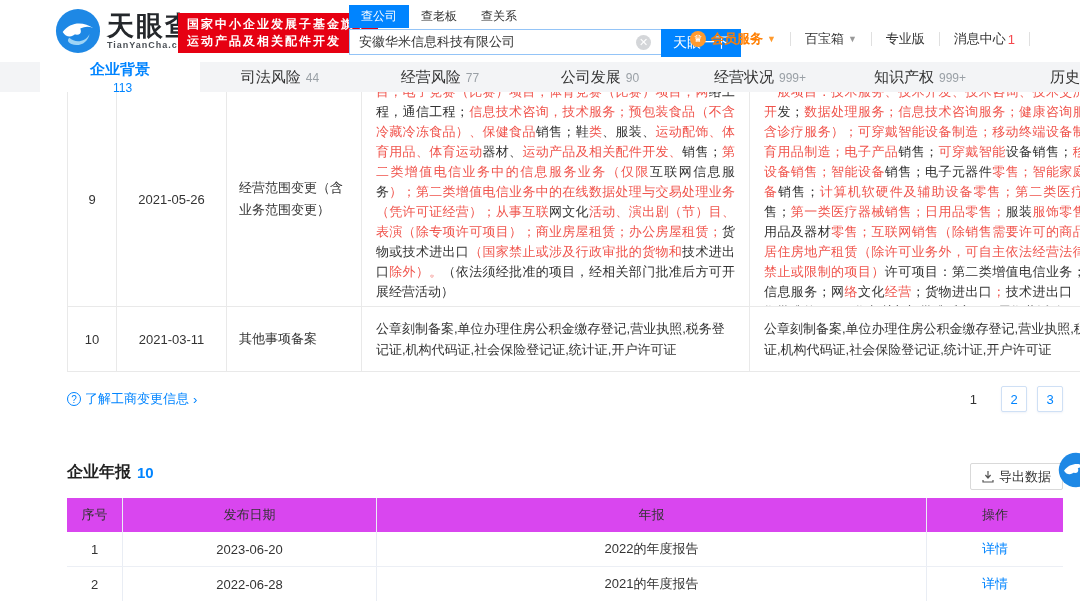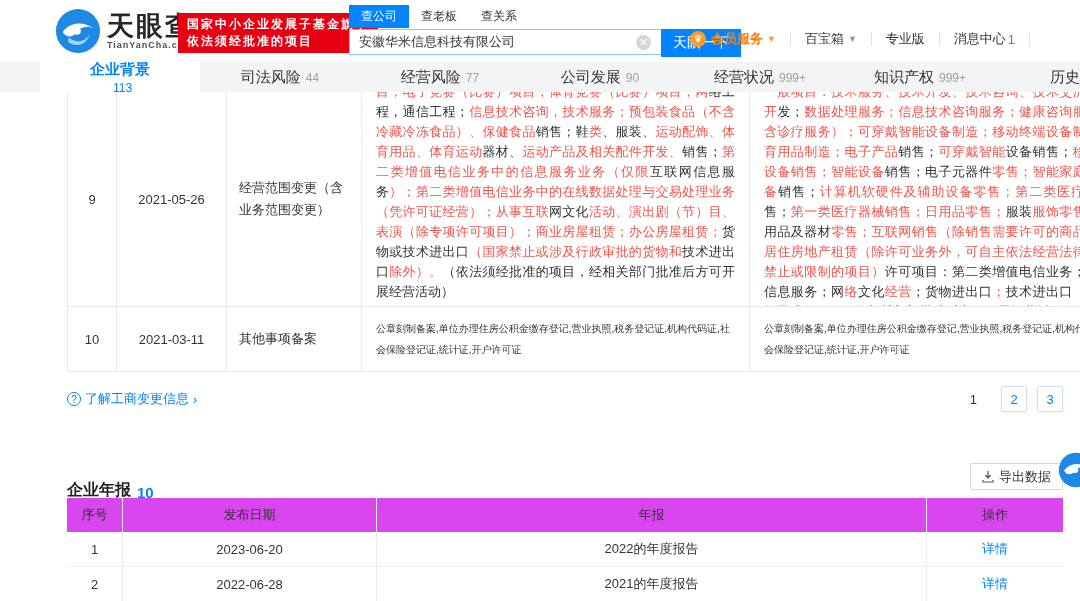--- a/index.html
+++ b/index.html
@@ -61,37 +61,37 @@
     font-size:13px; color:#333; }
   .c-type { width:135px; flex:none; display:flex; align-items:center; font-size:13px; color:#333;
     padding:0 12px; line-height:22px; }
   .c-before { width:388px; flex:none; overflow:hidden; }
   .c-after { width:390px; flex:none; overflow:hidden; border-right:none !important; }
   .row9 { height:215px; }
   .row10 { height:65px; }
   .scope { padding:0 14px; font-size:13px; line-height:20px; color:#333; margin-top:-10px;
     text-align:justify; }
   .scope .hl { color:#f0544c; }
-  .plain-cell { display:flex; align-items:center; padding:0 14px; font-size:10px; color:#333;
+  .plain-cell { display:flex; align-items:center; padding:0 14px; font-size:13px; color:#333;
     line-height:21px; }
 
   
   .learn-link { position:absolute; left:67px; top:390px; display:flex; align-items:center;
     color:#0084ff; font-size:13px; cursor:pointer; }
   .q-icon { width:14px; height:14px; border:1px solid #0084ff; border-radius:50%; font-size:10px;
     line-height:13px; text-align:center; margin-right:4px; }
   .chev { margin-left:4px; font-size:13px; }
   .pagination { position:absolute; right:17px; top:386px; display:flex; align-items:center; }
   .page-num { font-size:13px; color:#333; margin-right:14px; }
   .page-box { width:26px; height:26px; border:1px solid #cfe0f5; border-radius:2px; background:#fff;
     color:#0084ff; font-size:13px; display:flex; align-items:center; justify-content:center;
     margin-left:10px; cursor:pointer; box-shadow:0 1px 2px rgba(120,150,200,.12); }
 
   
-  .annual-head { position:absolute; left:67px; top:480px; display:flex; align-items:flex-end; }
+  .annual-head { position:absolute; left:67px; top:462px; display:flex; align-items:center; }
   .annual-title { font-size:16px; font-weight:bold; color:#222; }
   .annual-count { font-size:15px; font-weight:bold; color:#0084ff; margin-left:6px; }
   .export-btn { position:absolute; right:17px; top:463px; height:27px; border:1px solid #d9d9d9;
     border-radius:2px; background:#fff; display:flex; align-items:center; padding:0 11px;
     font-size:13px; color:#333; cursor:pointer;
     font-family:"Liberation Sans","DejaVu Sans",sans-serif; }
   .export-btn svg { margin-right:5px; }
   .float-logo { position:absolute; left:1058px; top:452px; width:36px; height:36px; }
 
   .annual-table { position:absolute; left:67px; top:498px; width:996px; }
@@ -120,21 +120,21 @@
         <path d="M15 31c6 6 17 4.5 21-4-1.5 9-10.5 14-19 10.5-4-1.7-4.3-4.4-2-6.5z" fill="#9fd4f5"></path>
         <circle cx="23" cy="24" r="4" fill="#fff"></circle>
       </svg>
       <div class="logo-text">
         <div class="logo-title">天眼查</div>
         <div class="logo-sub">TianYanCha.com</div>
       </div>
     </div>
     <div class="gov-badge">
       <div>国家中小企业发展子基金旗下</div>
-      <div>依法须经批准的项目</div>
+      <div>运动产品及相关配件开发</div>
     </div>
 
     <div class="search-area">
       <div class="search-tabs">
         <div class="search-tab active">查公司</div>
         <div class="search-tab">查老板</div>
         <div class="search-tab">查关系</div>
       </div>
       <div class="search-box">
         <input class="search-input" value="安徽华米信息科技有限公司" style="">

